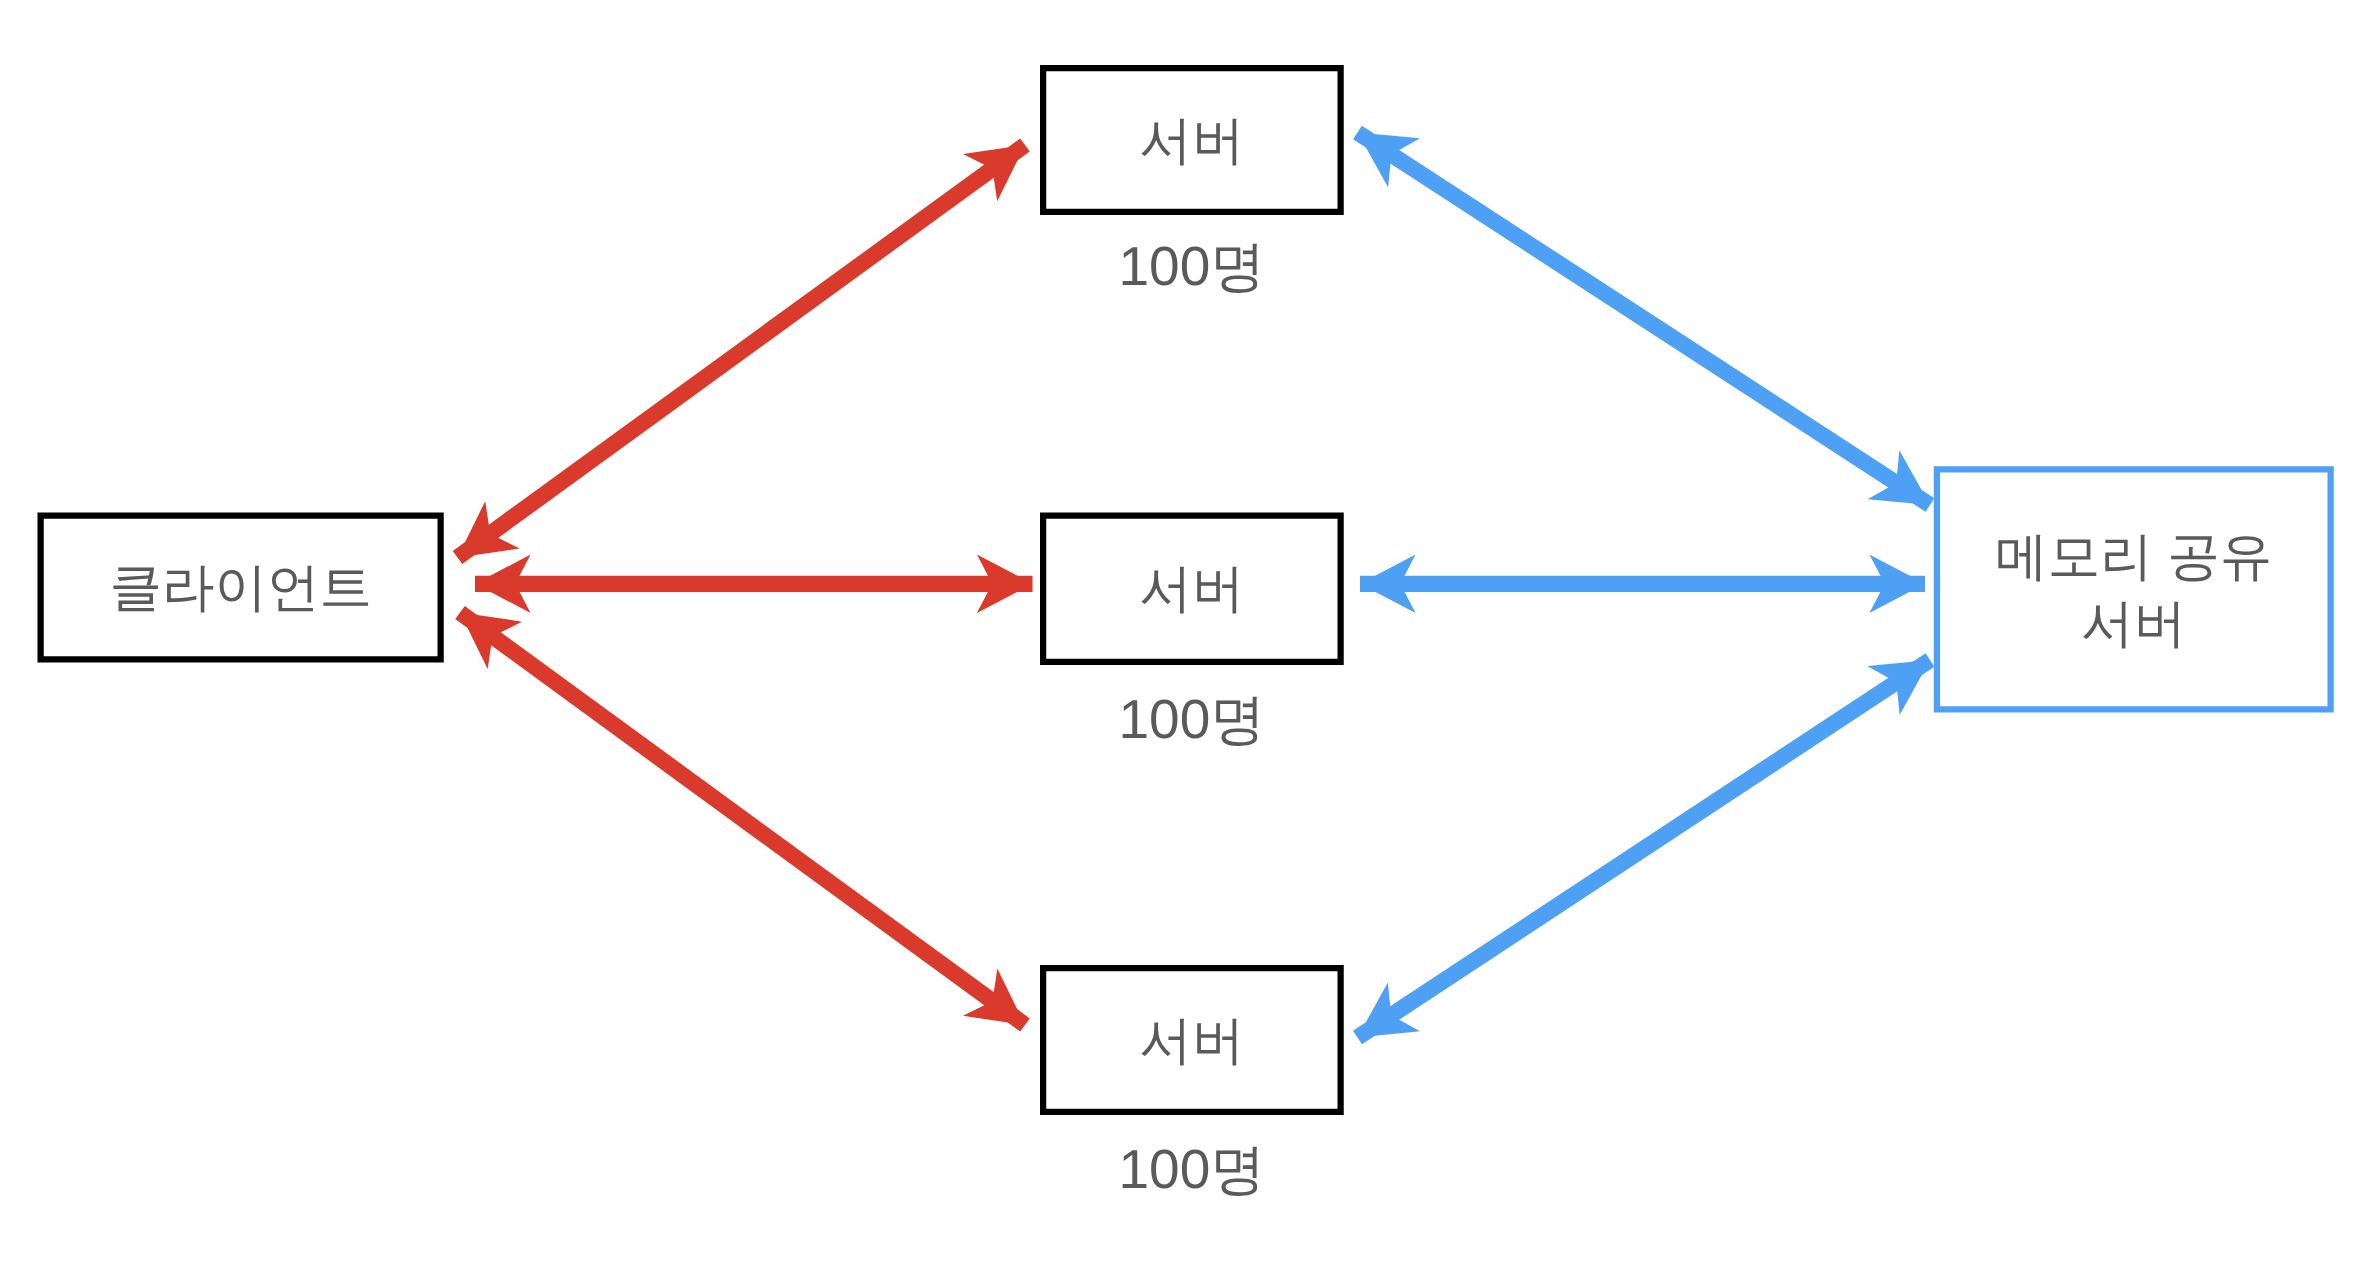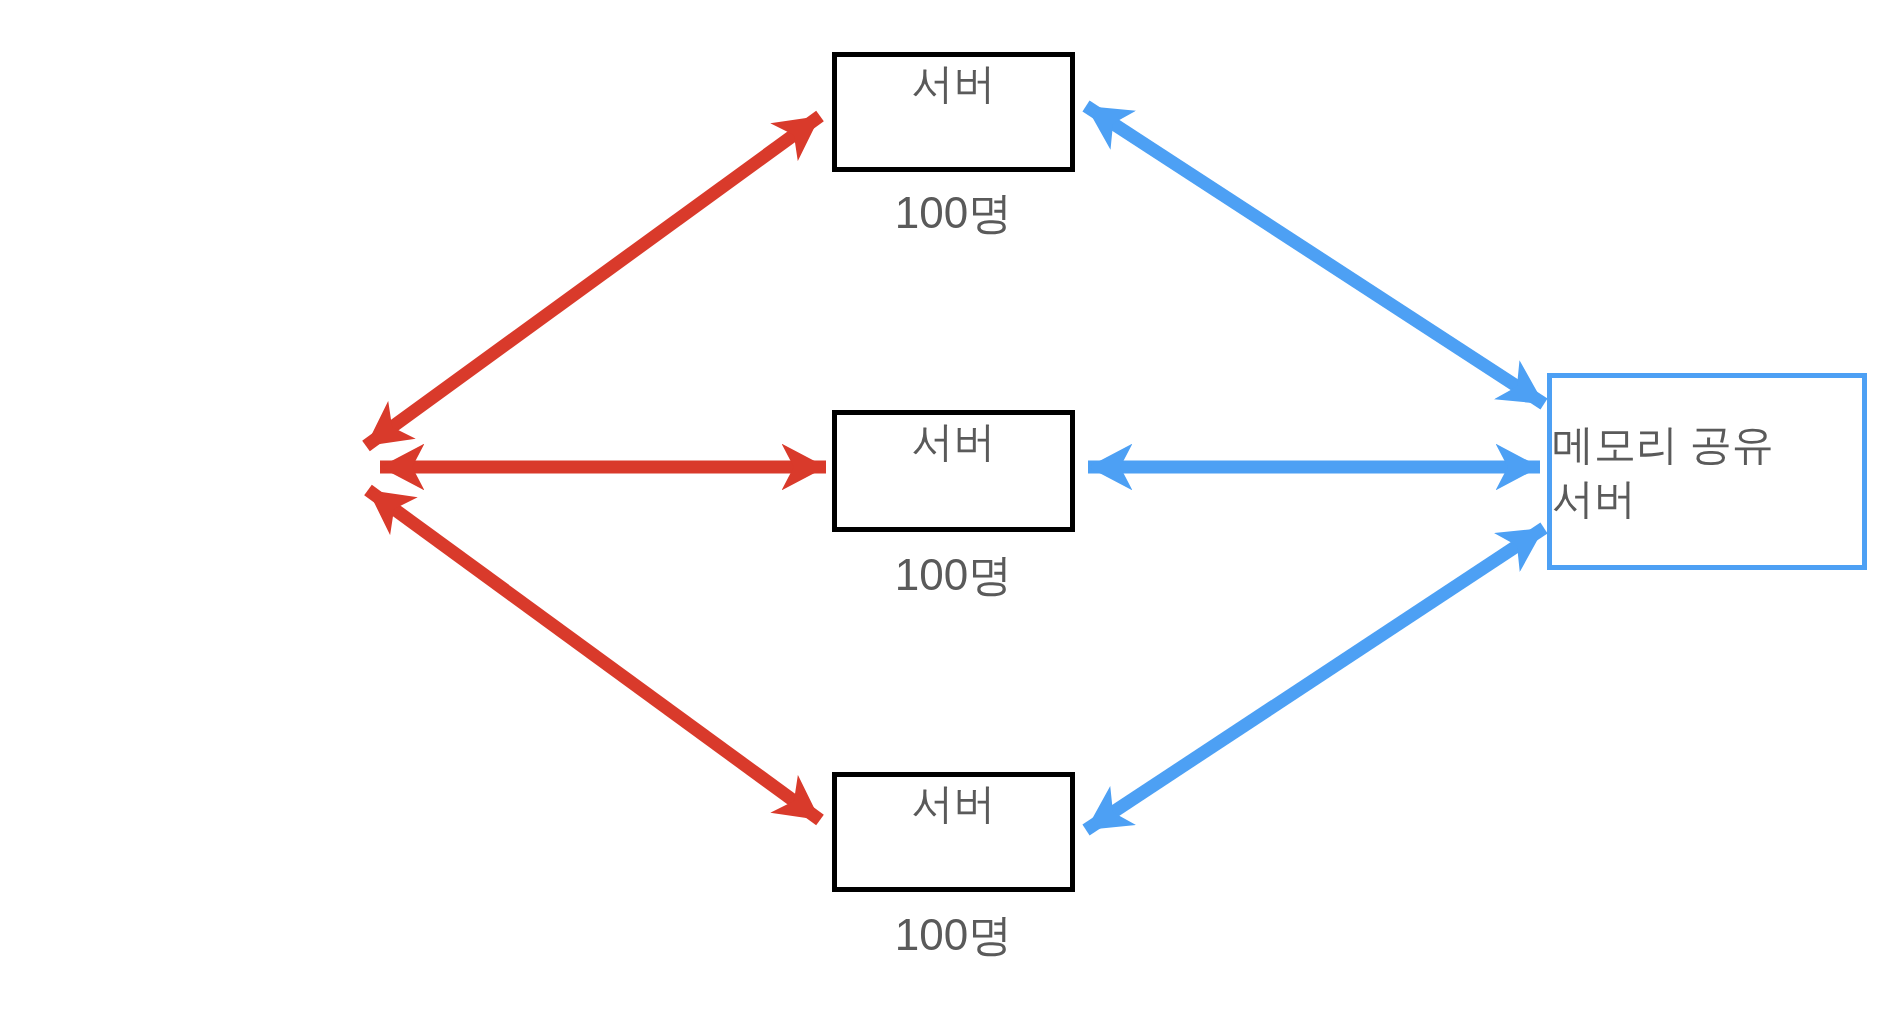--- a/index.html
+++ b/index.html
@@ -14,21 +14,21 @@
   .canvas{
     position:relative;
     width:1882px;height:1010px;
     background:var(--background);
     font-family:"Liberation Sans","DejaVu Sans",sans-serif;
     overflow:hidden;
   }
   .edges{position:absolute;left:0;top:0;width:1882px;height:1010px;}
   .node{
     position:absolute;
-    display:flex;align-items:flex-start;justify-content:center;
+    display:flex;align-items:center;justify-content:center;
     background:var(--background);
     border:5px solid var(--box-border);
     color:var(--text);
     font-size:42px;
     text-align:center;
     box-sizing:border-box;
     line-height:1.28;
   }
   .node-client{left:30px;top:410px;width:325px;height:120px;}
   .node-server-top{left:832px;top:52px;width:243px;height:120px;}
@@ -70,20 +70,23 @@
 
     <line class="edge edge-red" x1="366" y1="446" x2="820" y2="116" marker-start="url(#head-red)" marker-end="url(#head-red)"></line>
     <line class="edge edge-red" x1="380" y1="467" x2="826" y2="467" marker-start="url(#head-red)" marker-end="url(#head-red)"></line>
     <line class="edge edge-red" x1="368" y1="490" x2="820" y2="820" marker-start="url(#head-red)" marker-end="url(#head-red)"></line>
 
     <line class="edge edge-blue" x1="1086" y1="106" x2="1544" y2="404" marker-start="url(#head-blue)" marker-end="url(#head-blue)"></line>
     <line class="edge edge-blue" x1="1088" y1="467" x2="1540" y2="467" marker-start="url(#head-blue)" marker-end="url(#head-blue)"></line>
     <line class="edge edge-blue" x1="1086" y1="830" x2="1544" y2="528" marker-start="url(#head-blue)" marker-end="url(#head-blue)"></line>
   </svg>
 
+  <div class="node node-client">
+    <span>클라이언트</span>
+  </div>
 
   <div class="node node-server-top">
     <span>서버</span>
   </div>
   <div class="capacity capacity-top">100명</div>
 
   <div class="node node-server-middle">
     <span>서버</span>
   </div>
   <div class="capacity capacity-middle">100명</div>

